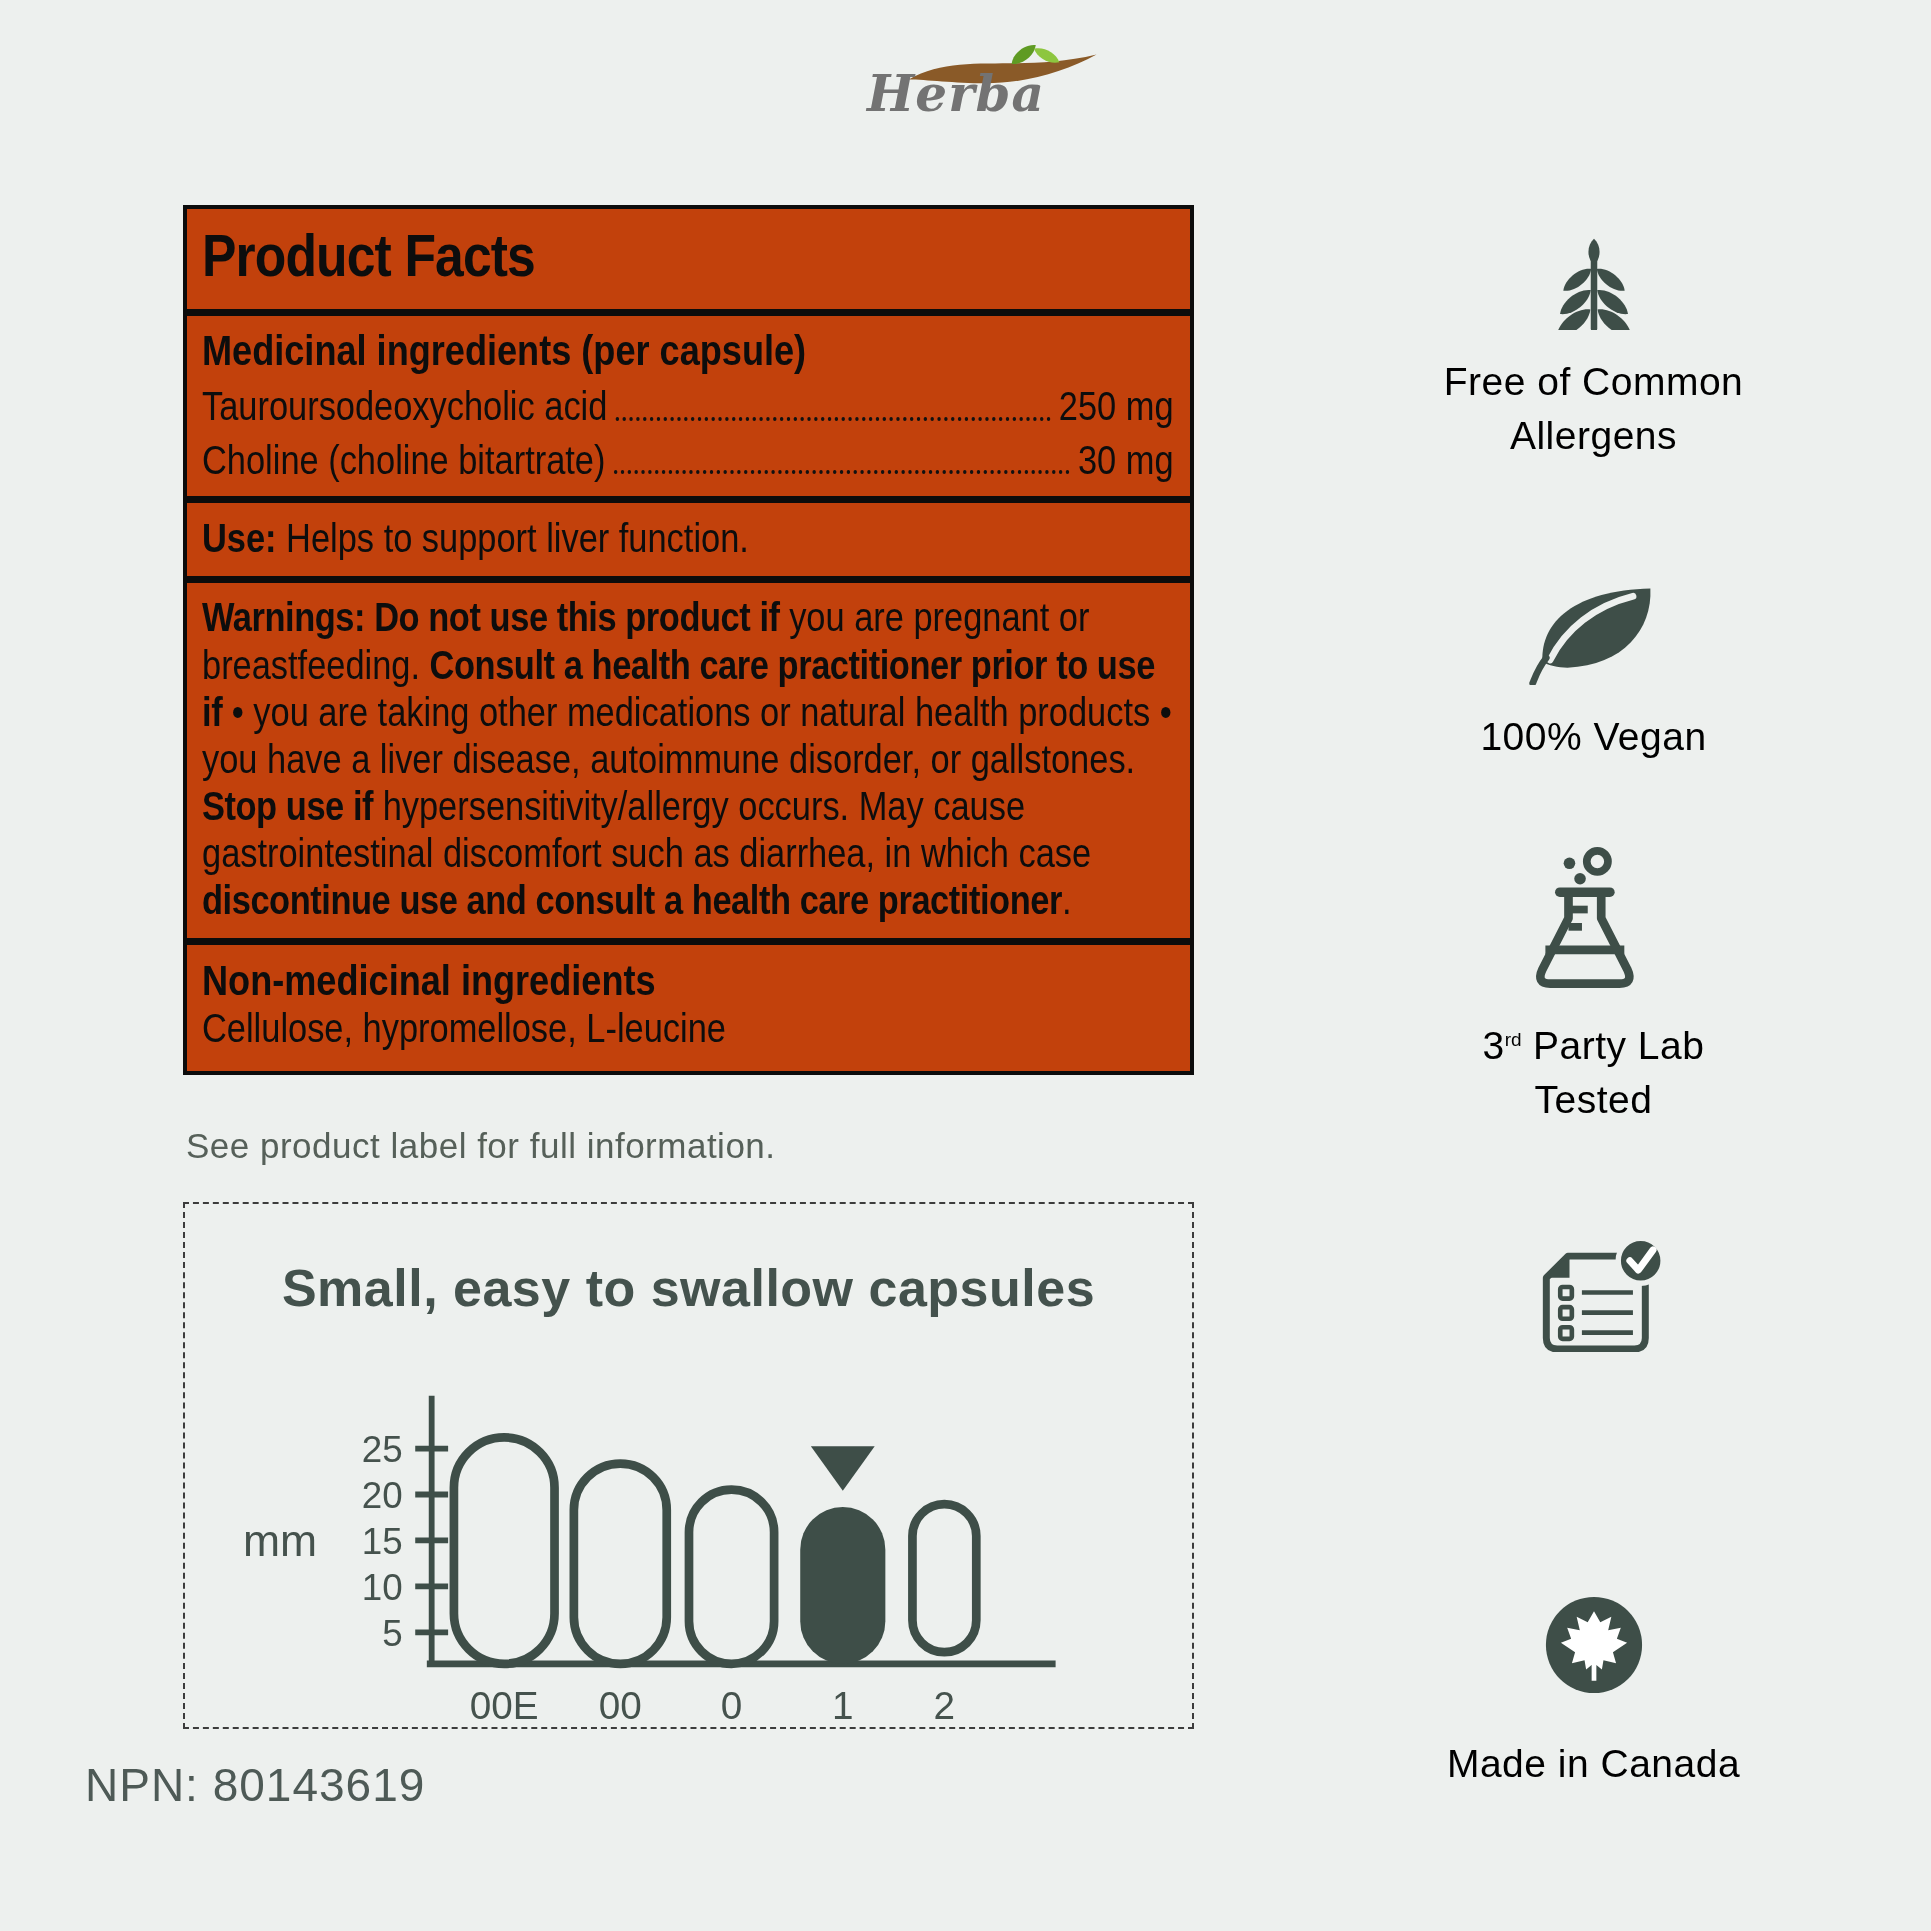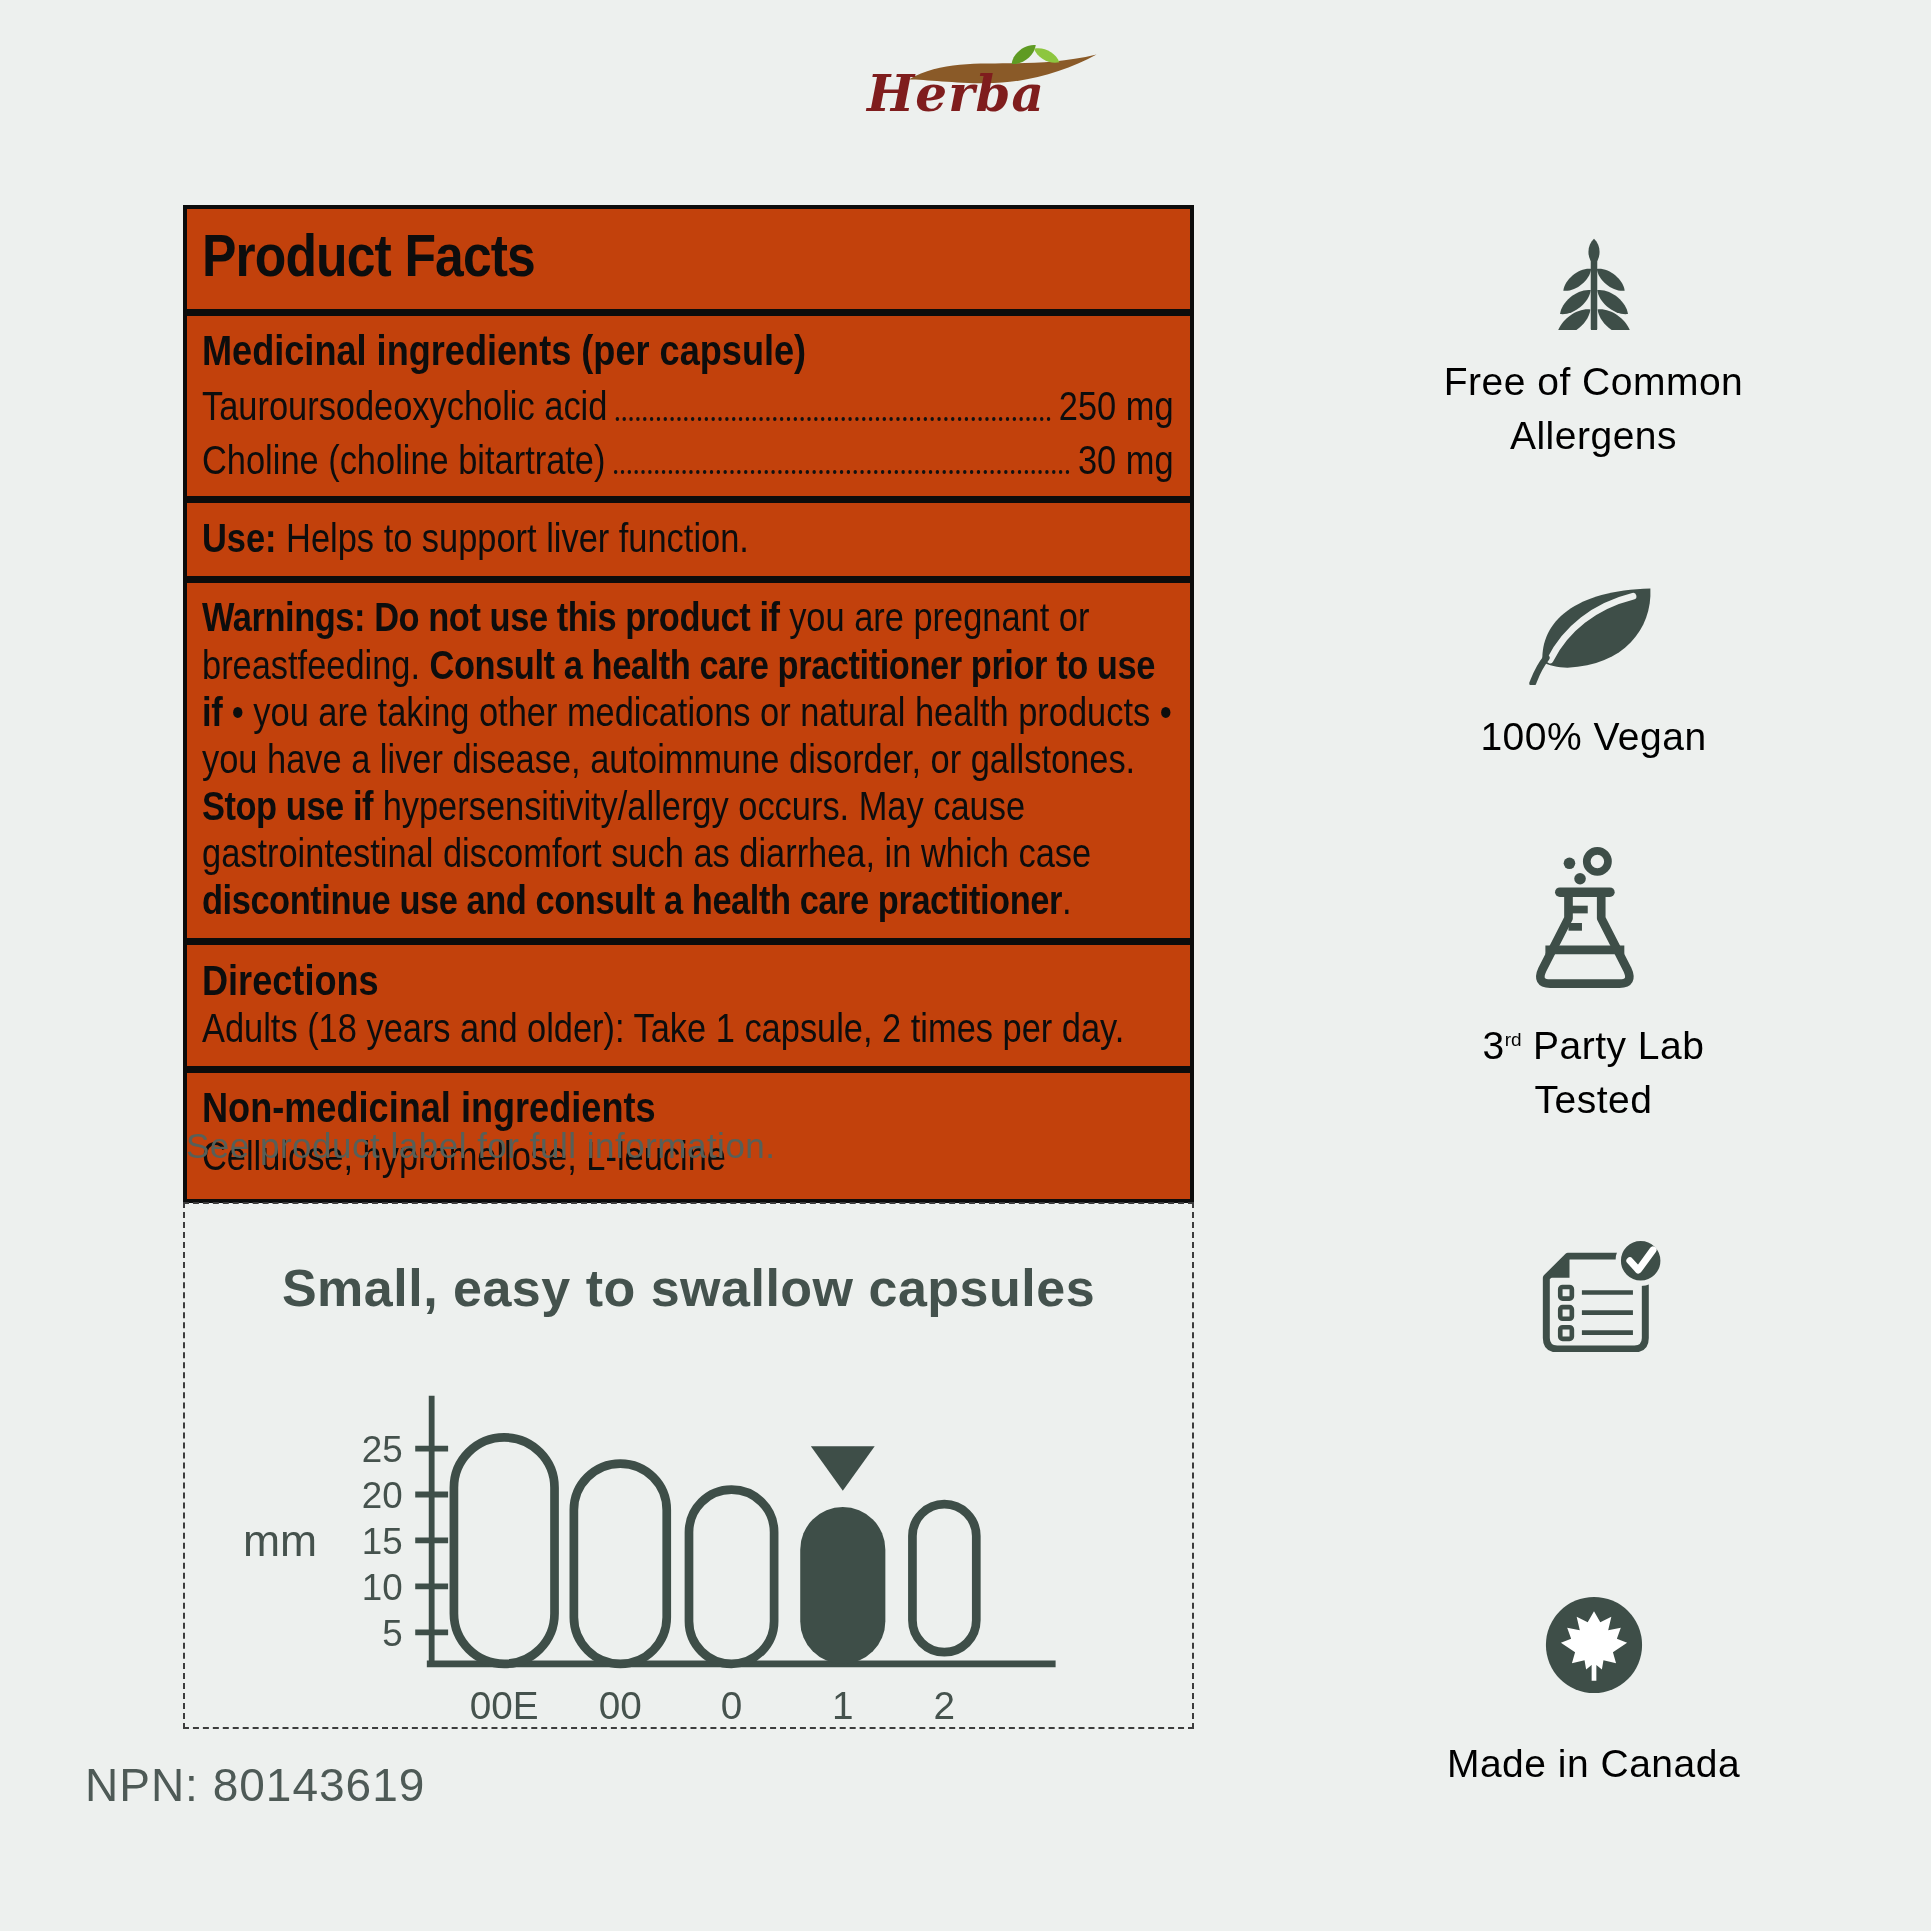--- a/index.html
+++ b/index.html
@@ -4,21 +4,21 @@
 <style>
   html,body{margin:0;padding:0;background:#edf0ee;}
   .page{position:relative;width:1931px;height:1931px;background:#edf0ee;
         font-family:"Liberation Sans",sans-serif;color:#0d0d0d;overflow:hidden;}
 
   
   .logo{position:absolute;left:850px;top:39px;width:270px;height:92px;}
   .logo-swoosh{position:absolute;left:56px;top:3.9px;width:198px;height:46px;}
   .logo-text{position:absolute;left:0;top:25px;width:212px;text-align:center;
              font-family:"DejaVu Serif","Liberation Serif",serif;
-             font-style:italic;font-weight:600;font-size:50px;color:#7f1d1d;letter-spacing:1px;}
+             font-style:italic;font-weight:600;font-size:50px;color:#737373;letter-spacing:1px;}
 
   
   .facts{position:absolute;left:183px;top:205px;width:1011px;
          background:#c2410c;border:4.8px solid #0c0c0c;box-sizing:border-box;}
   .facts .section{padding:11.6px 15.4px 13.5px;}
   .facts .section + .section{border-top:7.7px solid #0c0c0c;}
   .cond{transform:scaleX(0.86);transform-origin:0 0;width:116.2%;}
   .facts-title{font-size:60px;font-weight:bold;letter-spacing:-1px;line-height:1.05;padding:3.9px 0 7.7px;}
   .f-head{font-size:42px;font-weight:bold;line-height:1.15;}
   .f-body{font-size:40px;line-height:1.18;}
@@ -93,26 +93,20 @@
     <div class="section">
       <div class="cond f-body">
         <b>Use:</b><span> Helps to support liver function.</span>
       </div>
     </div>
 
     <div class="section">
       <div class="cond warn"><b>Warnings: Do not use this product if</b><span> you are pregnant or breastfeeding. </span><b>Consult a health care practitioner prior to use if</b><span> • you are taking other medications or natural health products • you have a liver disease, autoimmune disorder, or gallstones. </span><b>Stop use if</b><span> hypersensitivity/allergy occurs. May cause gastrointestinal discomfort such as diarrhea, in which case </span><b>discontinue use and consult a health care practitioner</b><span>.</span></div>
     </div>
 
-    <div class="section">
-      <div class="cond">
-        <div class="f-head">Directions</div>
-        <div class="f-body">Adults (18 years and older): Take 1 capsule, 2 times per day.</div>
-      </div>
-    </div>
 
     <div class="section" style="padding-bottom:19px;">
       <div class="cond">
         <div class="f-head">Non-medicinal ingredients</div>
         <div class="f-body">Cellulose, hypromellose, L-leucine</div>
       </div>
     </div>
   </div>
 
   <div class="footnote">See product label for full information.</div>

